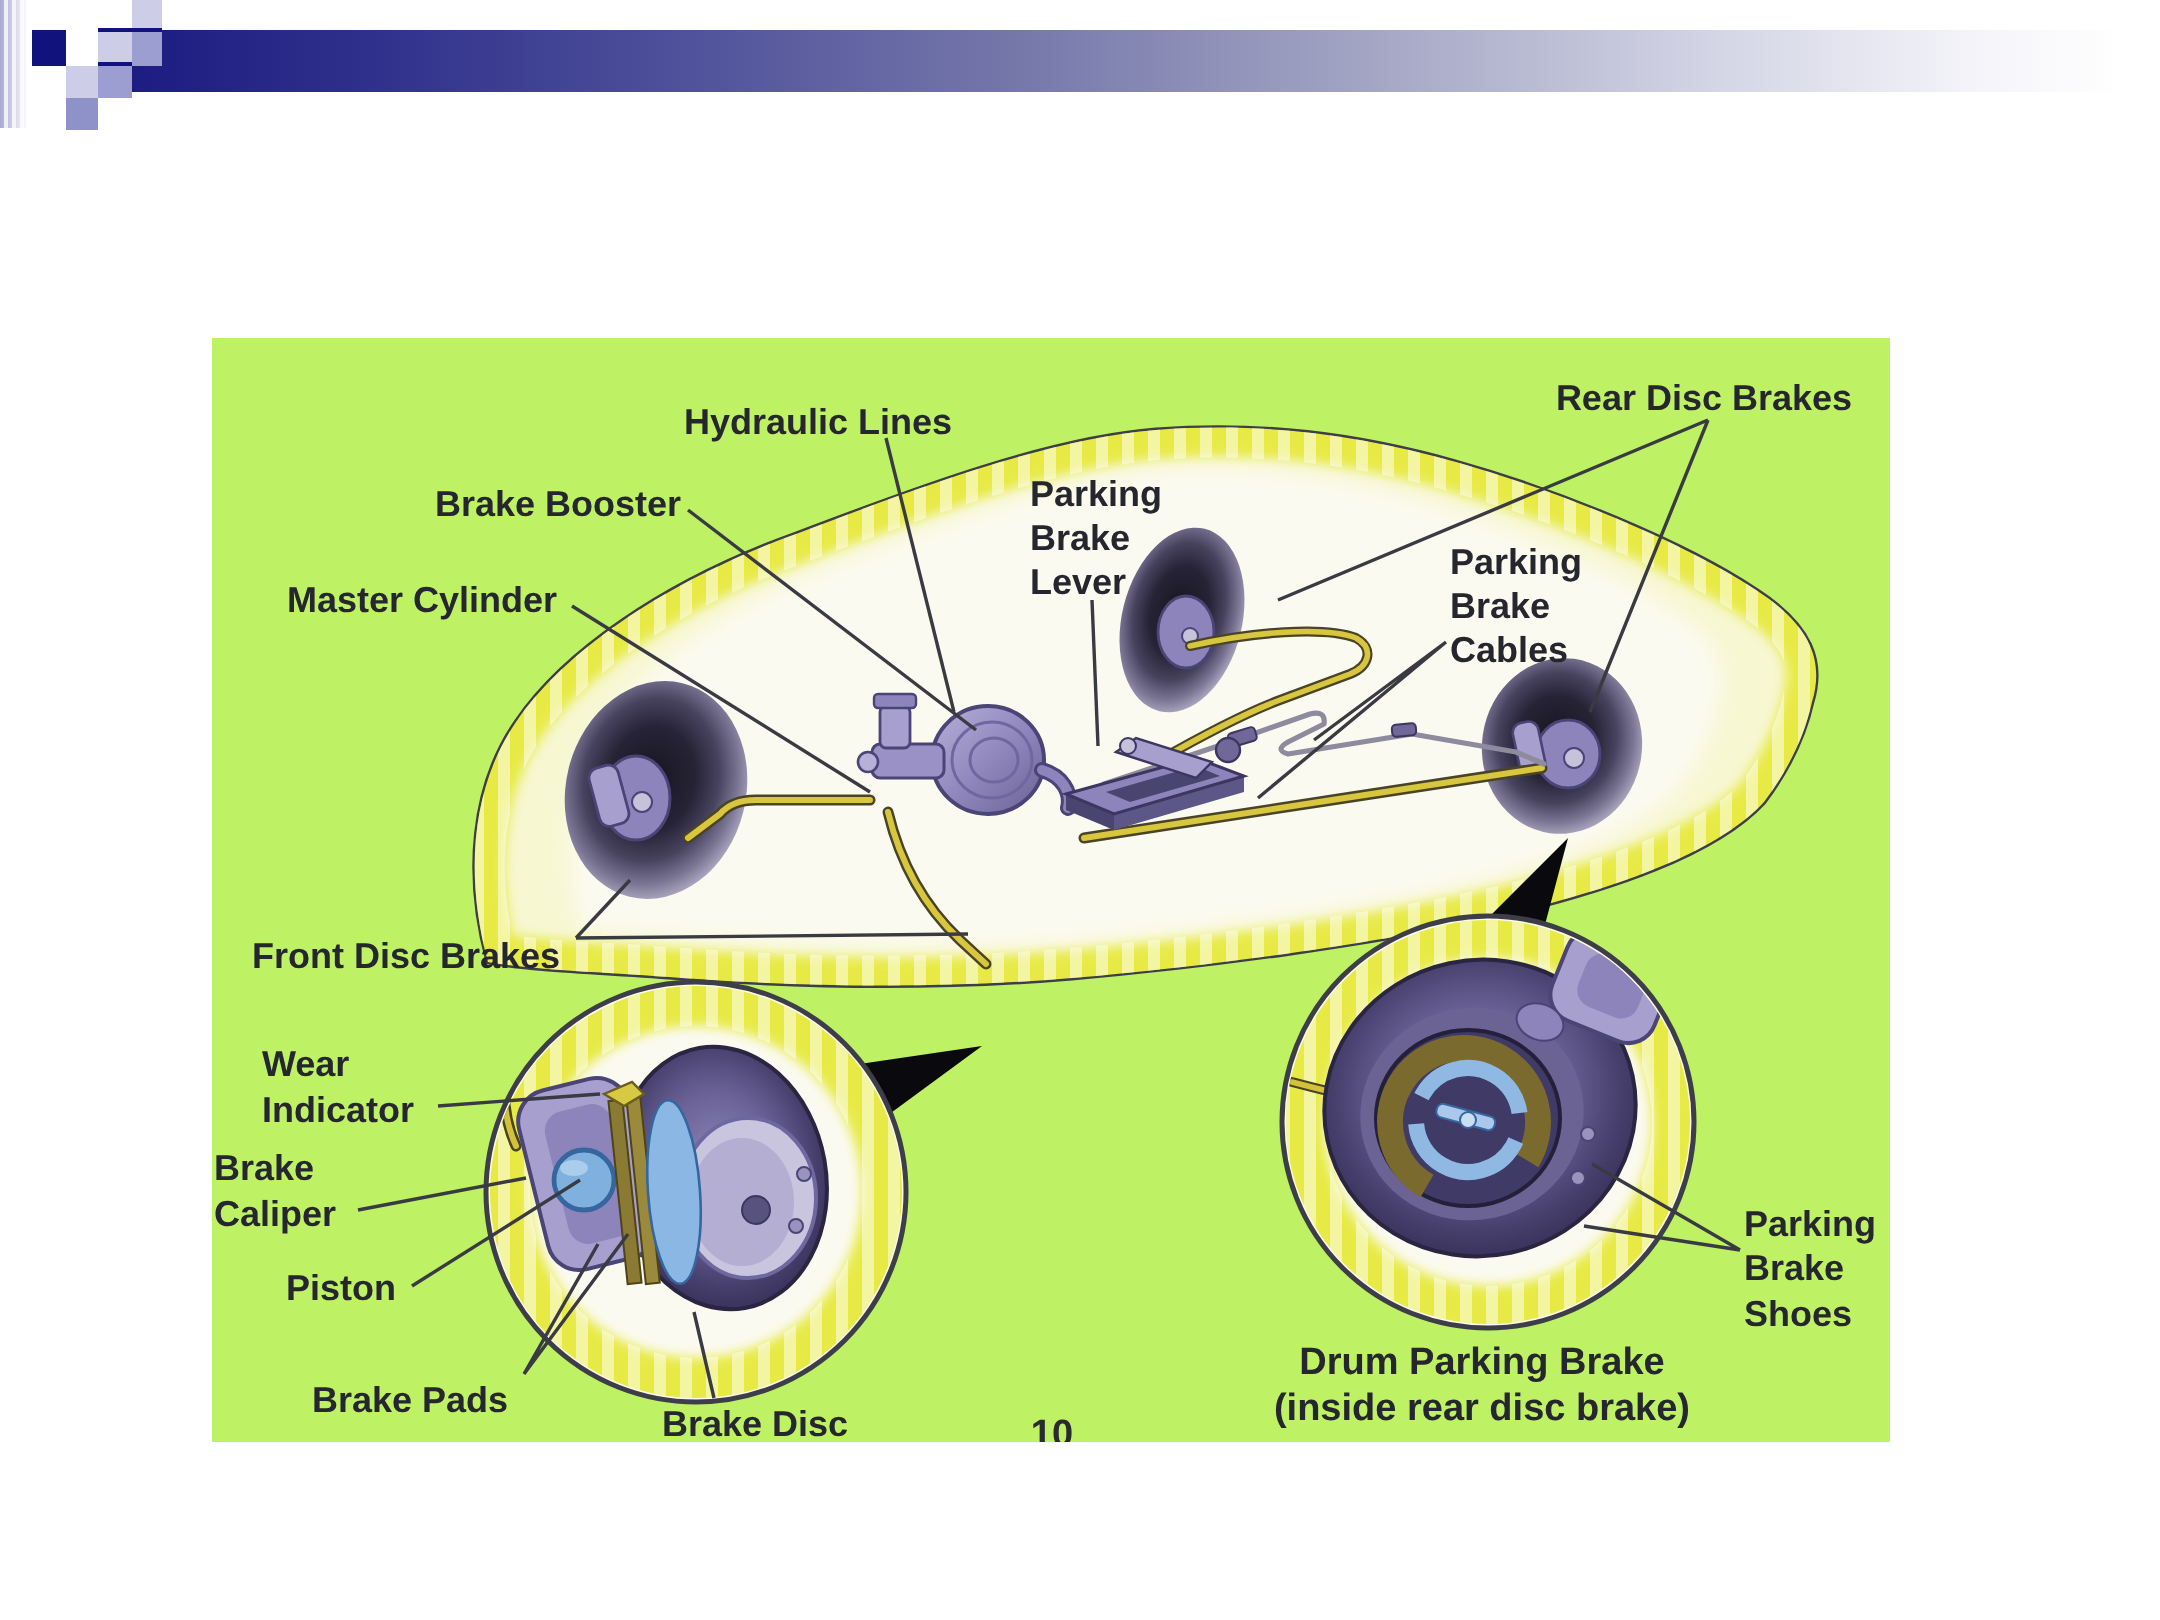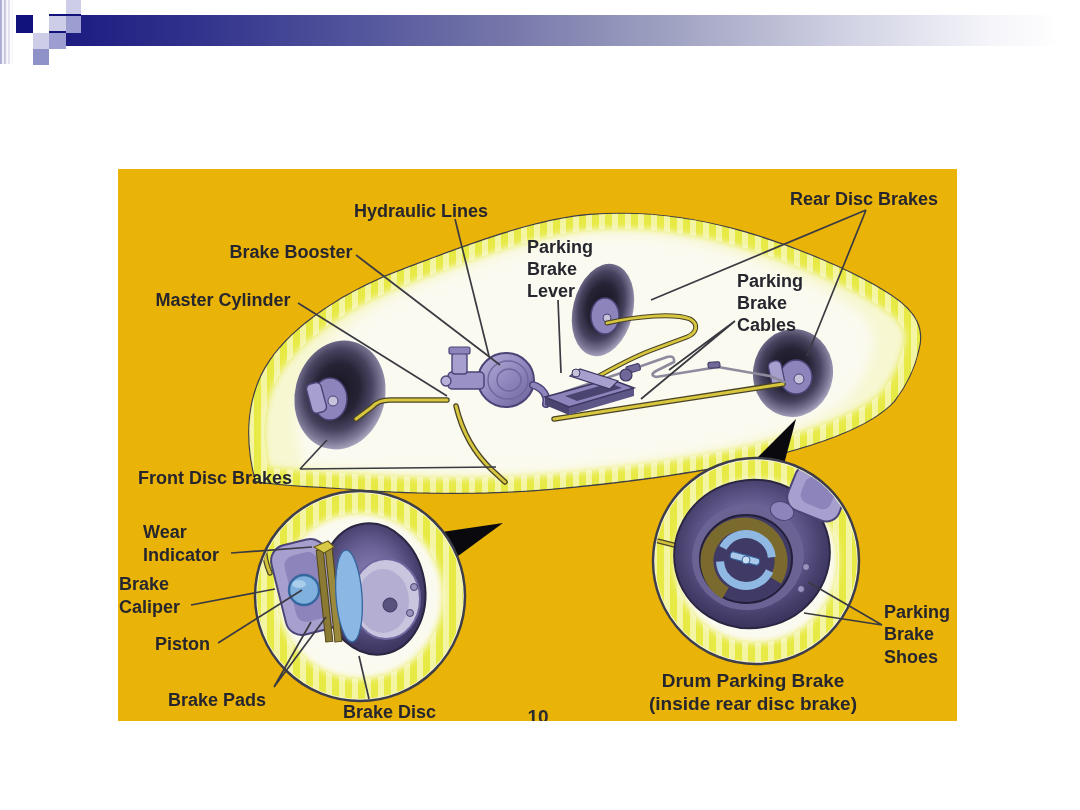--- a/index.html
+++ b/index.html
@@ -17,22 +17,22 @@
   .sq-c      { left:66px; top:0;    width:15px; height:15px; background:#cdcde8; }
   .sq-d      { left:33px; top:33px; width:16px; height:16px; background:#cdcde8; }
   .sq-e      { left:49px; top:33px; width:17px; height:16px; background:#9c9ed2; }
   .sq-f      { left:33px; top:49px; width:16px; height:16px; background:#8f92c8; }
   .hdr-bar { position:absolute; left:66px; top:15px; width:996px; height:31px;
     background:linear-gradient(90deg,#1c1c82 0%,#31328c 13%,#52549c 29%,#7779ab 45%,
                #a3a5c4 62%,#d5d6e6 80%,#f5f5fa 93%,#ffffff 100%); }
   .hdr-line-a { position:absolute; left:49px; top:14px; width:32px; height:2px; background:#12127c; }
   .hdr-line-b { position:absolute; left:49px; top:31px; width:17px; height:2px; background:#12127c; }
   
-  .diagram { position:absolute; left:118px; top:169px; width:839px; height:552px;
-             background:#eab308; overflow:hidden; }
+  .diagram { position:absolute; left:106px; top:169px; width:839px; height:552px;
+             background:#bef264; overflow:hidden; }
   svg { display:block; }
   .lbl  { font:bold 18px "Liberation Sans", sans-serif; fill:#26262e; }
   .lbl2 { font:bold 19px "Liberation Sans", sans-serif; fill:#26262e; }
   .pg   { font:bold 19px "Liberation Sans", sans-serif; fill:#2a2a31; }
   .ptr  { stroke:#3a3a42; stroke-width:1.7; fill:none; }
 </style>
 </head>
 <body>
 
 <div class="slide">

